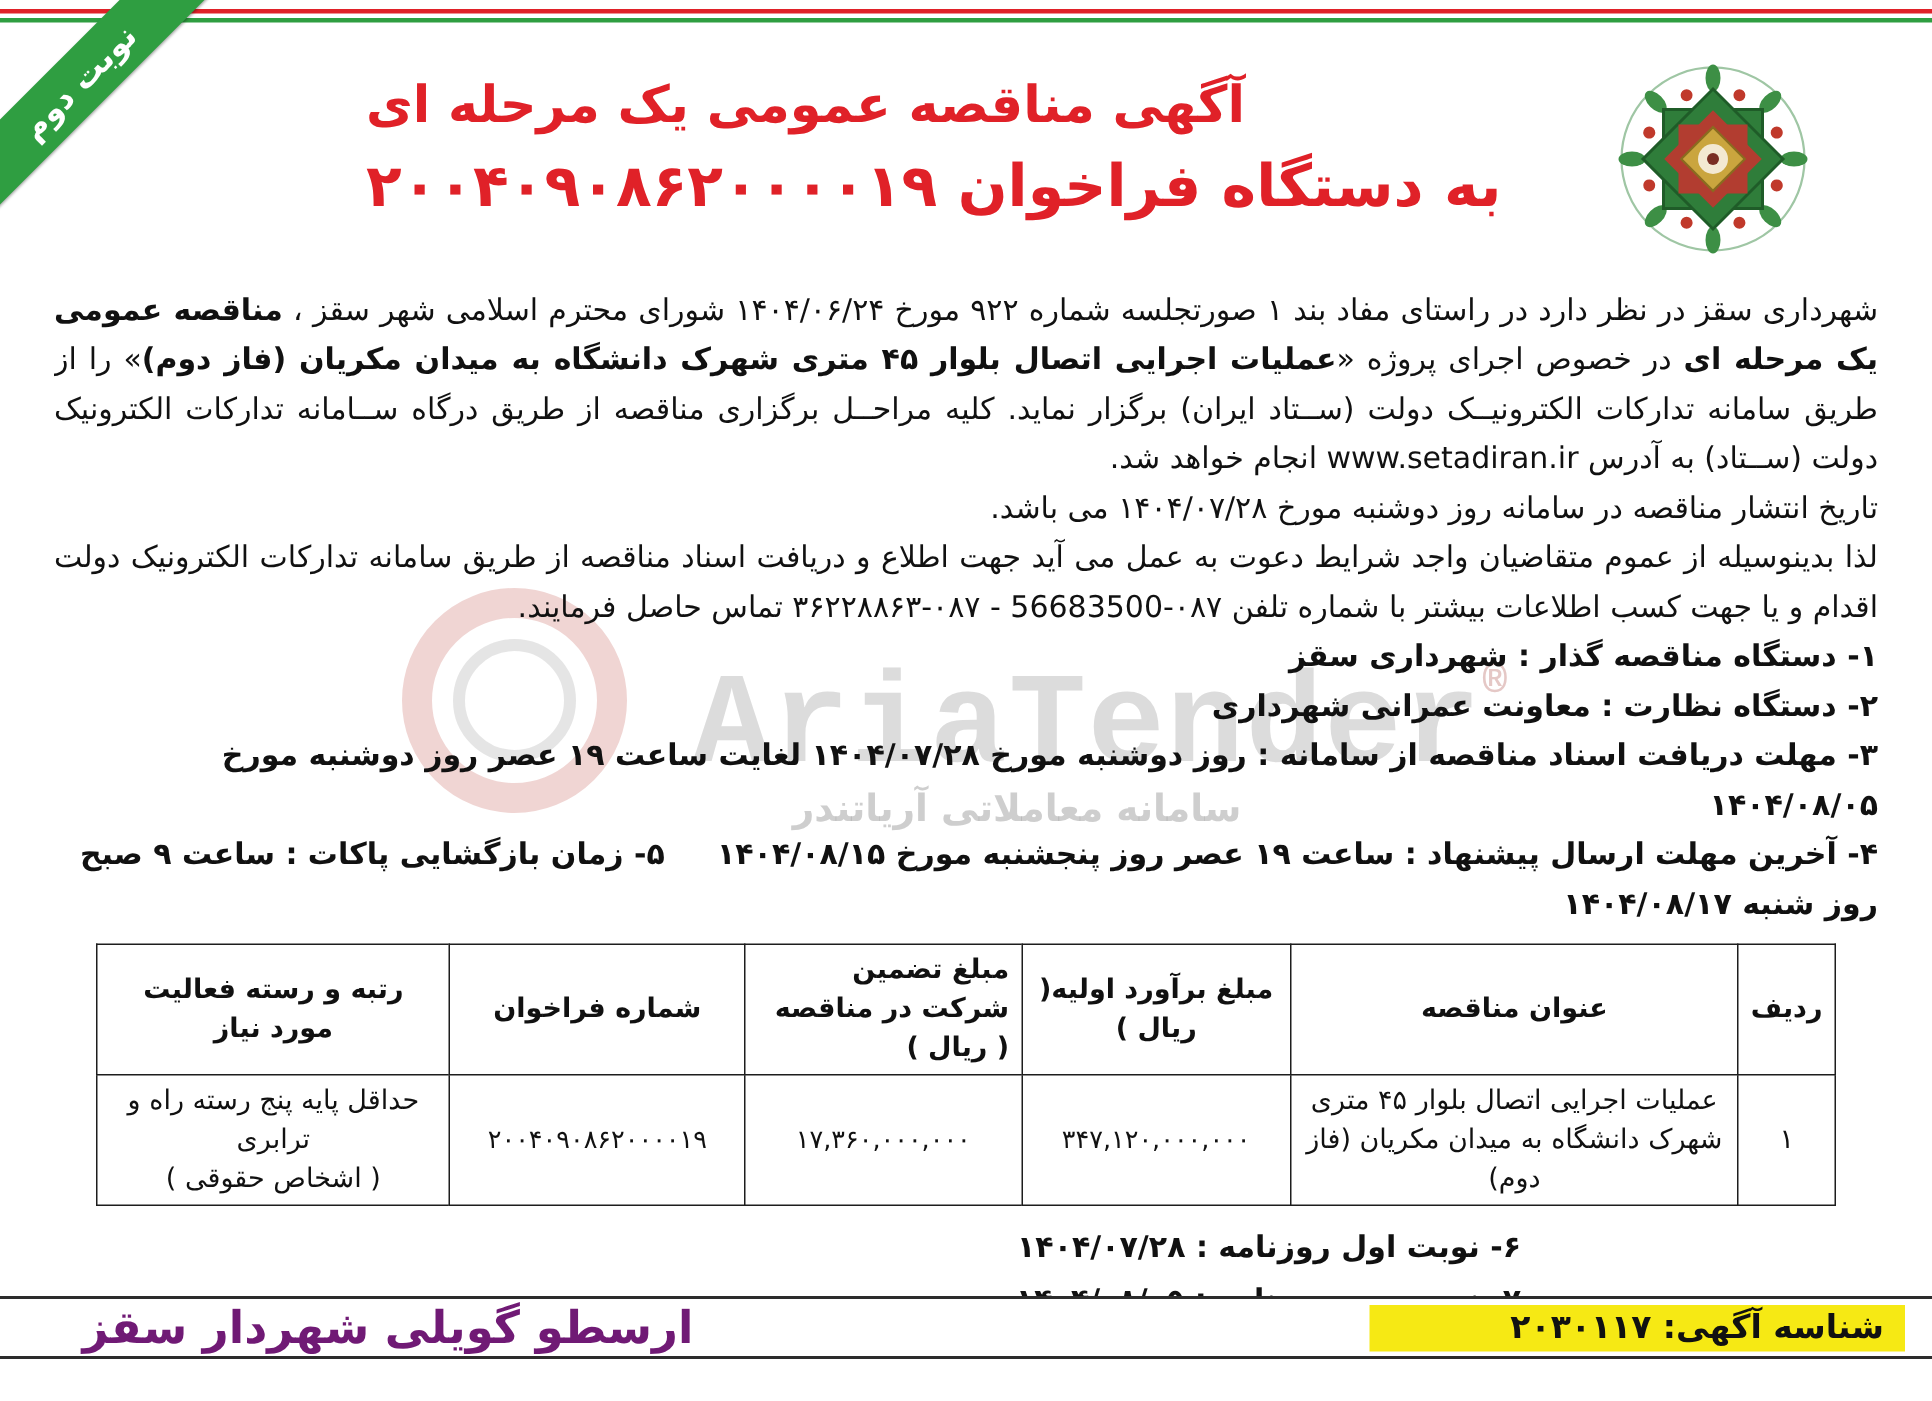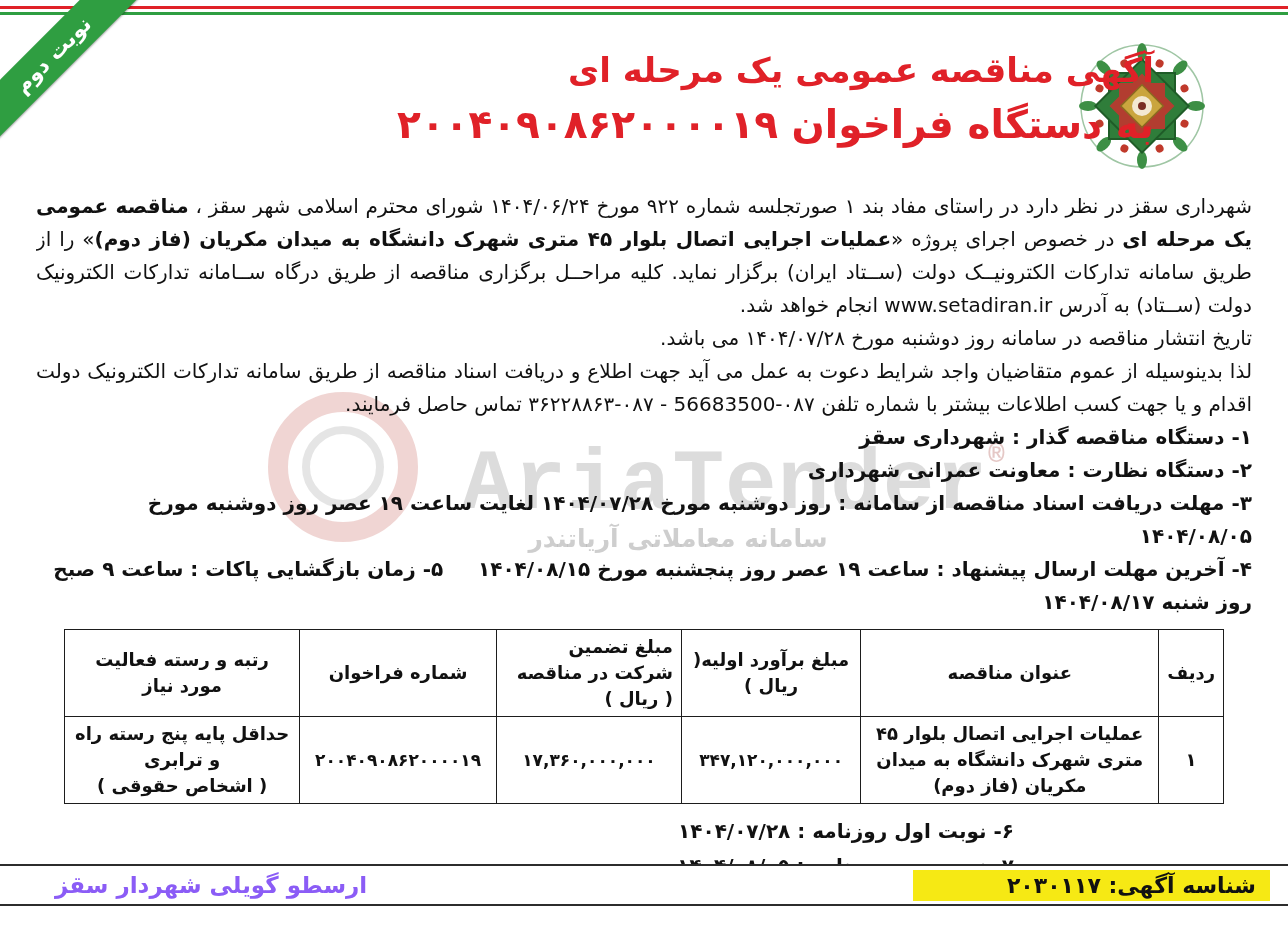--- a/index.html
+++ b/index.html
@@ -21,21 +21,21 @@
     border-color:#161616 transparent transparent transparent; }
   .ribbon-band { position:absolute; top:35px; left:-57px; width:220px; padding:8px 0;
     background:#2f9e41; transform:rotate(-45deg); text-align:center;
     color:#fff; font-weight:bold; font-size:21px; letter-spacing:1px;
     box-shadow:0 1px 2px rgba(0,0,0,.35); }
 
   
   .logo { position:absolute; top:40px; left:1078px; width:128px; height:132px; z-index:2; }
 
   
-  .title { position:absolute; top:48px; left:244px; width:910px; text-align:right;
+  .title { position:absolute; top:48px; left:244px; width:910px; text-align:left;
     color:#e02128; z-index:2; }
   .title .t1 { font-size:34px; font-weight:bold; line-height:44px; }
   .title .t2 { font-size:39px; font-weight:bold; line-height:50px; margin-top:8px; }
 
   
   .watermark { position:absolute; top:382px; left:268px; width:660px; height:200px;
     z-index:1; pointer-events:none; direction:ltr; }
   .wm-ring { position:absolute; left:0; top:10px; width:150px; height:150px; border-radius:50%;
     border:20px solid rgba(209,128,120,0.33); }
   .wm-ring::after { content:""; position:absolute; inset:14px; border-radius:50%;
@@ -53,37 +53,37 @@
     z-index:2; font-size:20px; line-height:33px; text-align:justify; overflow:hidden; }
   .para { margin:0; }
   .b { font-weight:bold; }
   .item { font-weight:bold; text-align:right; }
 
   
   table.grid { width:calc(100% - 56px); margin:10px 28px 6px 28px; border-collapse:collapse;
     text-align:center; font-size:18px; line-height:26px; }
   table.grid th, table.grid td { border:1.6px solid #1d1d1d; padding:4px 8px; vertical-align:middle; }
   table.grid th { font-weight:bold; height:56px; }
-  table.grid td { height:84px;font-weight:bold; }
+  table.grid td { height:84px; }
   .w-radif { width:5%; } .w-title { width:26%; } .w-est { width:15.5%; }
   .w-gar { width:16%;text-align:right; } .w-call { width:17%; } .w-rank { width:20.5%; }
   td.pre { white-space:pre-line; }
   td.num { font-size:17px; letter-spacing:0.5px; }
 
   .notes { margin-top:10px; margin-left:0; margin-right:0; padding-right:238px; }
   .notes .item { line-height:35px; }
 
   
   .footer { position:absolute; left:0; right:0; top:864px; height:42px; z-index:3;
     border-top:2px solid #2c2c2c; border-bottom:2px solid #2c2c2c;
     display:flex; align-items:center; justify-content:space-between;
     padding:0 18px 0 55px; background:#fff; }
   .adid { background:#f6e914; font-weight:bold; font-size:22px;
     padding:3px 14px 3px 94px; color:#111; }
-  .sig { font-weight:bold; font-size:23px; color:#8b5cf6; }
+  .sig { font-weight:bold; font-size:30px; color:#701a75; }
 </style>
 </head>
 <body>
 
 <div class="page">
 
   <div class="topline red"></div>
   <div class="topline green"></div>
 
   <div class="ribbon-wrap">

